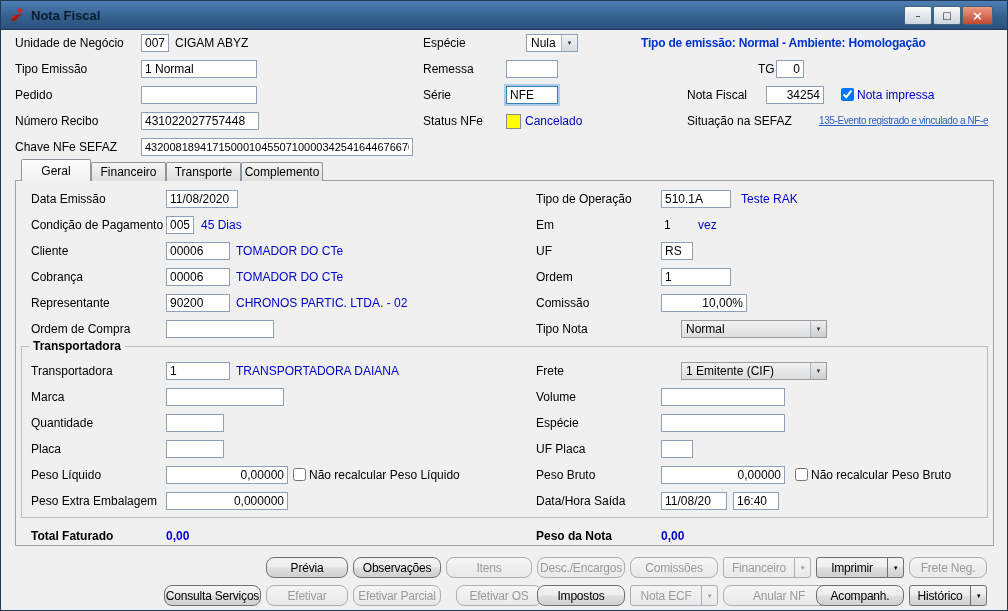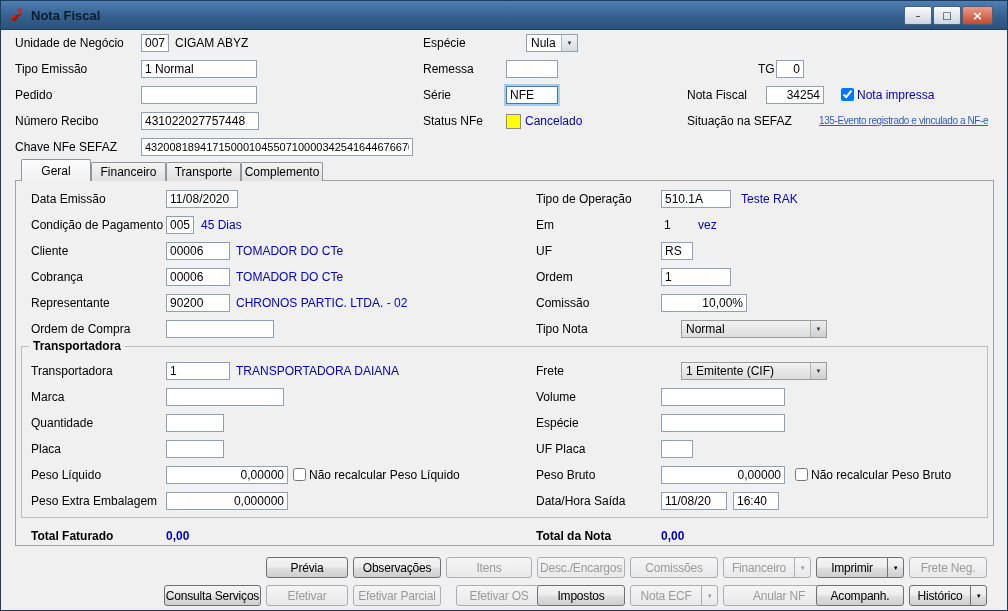--- a/index.html
+++ b/index.html
@@ -24,21 +24,21 @@
   .combo.gray{background:linear-gradient(#F2F2F2,#DCDCDC);border-color:#9C9C9C;}
   .combo.gray .carr{background:linear-gradient(#EDEDED,#CFCFCF);}
   .cb{position:absolute;width:13px;height:13px;margin:0;}
   .tab{position:absolute;top:161px;height:19px;line-height:18px;text-align:center;font-size:12px;border:1px solid #8E959C;border-bottom:none;border-radius:2px 2px 0 0;background:linear-gradient(#F4F4F4,#E0E0E0);box-sizing:border-box;z-index:2;}
   .tab.active{top:158px;height:22px;line-height:22px;background:linear-gradient(#FDFDFD,#F1F1F1);z-index:4;}
   .panel{position:absolute;left:14px;top:179px;width:979px;height:366px;border:1px solid #9DA3A8;background:#F0F0F0;box-sizing:border-box;}
   .groupbox{position:absolute;left:20px;top:345px;width:967px;height:172px;border:1px solid #BDBDBD;box-sizing:border-box;}
   .legend{position:absolute;left:28px;top:338px;height:14px;line-height:14px;background:#F0F0F0;padding:0 4px;font-weight:bold;font-size:12px;white-space:nowrap;}
   .status-square{position:absolute;width:13px;height:13px;background:#FFFF00;border:1px solid #8A8A8A;box-sizing:content-box;}
   .link{position:absolute;font-size:10px;letter-spacing:-0.4px;color:#2E5FC0;text-decoration:underline;white-space:nowrap;height:16px;line-height:16px;}
-  .btn{position:absolute;height:21px;border:1px solid #707070;border-radius:3px;background:linear-gradient(#F4F4F4 0%,#EDEDED 45%,#DEDEDE 55%,#CFCFCF 100%);font-family:"Liberation Sans",sans-serif;font-size:12px;letter-spacing:-0.2px;color:#000;padding:0;box-sizing:border-box;white-space:nowrap;overflow:hidden;}
+  .btn{position:absolute;height:21px;border:1px solid #707070;border-radius:8px;background:linear-gradient(#F4F4F4 0%,#EDEDED 45%,#DEDEDE 55%,#CFCFCF 100%);font-family:"Liberation Sans",sans-serif;font-size:12px;letter-spacing:-0.2px;color:#000;padding:0;box-sizing:border-box;white-space:nowrap;overflow:hidden;}
   .btn.dis{border-color:#A9AFB5;background:linear-gradient(#F5F5F5,#E9E9E9);color:#9A9A9A;}
   .btn.arrbtn{font-size:6px;}
   .rl{border-radius:3px 0 0 3px;}
   .rr{border-radius:0 3px 3px 0;}
 </style>
 </head>
 <body>
 
 <div class="window">
 
@@ -79,20 +79,21 @@
   <span class="lbl" style="left:422px;top:59px">Remessa</span>
   <input class="fld" style="left: 505px; top: 59px; width: 52px;" value="">
 
   <span class="lbl" style="left:422px;top:85px">Série</span>
   <input class="fld focused" style="left: 505px; top: 85px; width: 52px;" value="NFE">
 
   <span class="lbl" style="left:422px;top:111px">Status NFe</span>
   <span class="status-square" style="left:505px;top:113px"></span>
   <span class="lbl blue" style="left:524px;top:111px">Cancelado</span>
 
+  <span class="lbl hdrinfo" style="left:640px;top:33px">Tipo de emissão: Normal - Ambiente: Homologação</span>
 
   <span class="lbl" style="left:757px;top:59px">TG</span>
   <input class="fld num" style="left: 775px; top: 59px; width: 28px;" value="0">
 
   <span class="lbl" style="left:686px;top:85px">Nota Fiscal</span>
   <input class="fld num" style="left: 765px; top: 85px; width: 58px;" value="34254">
   <input type="checkbox" class="cb" style="left: 840px; top: 87px;" checked="checked">
   <span class="lbl blue" style="left:856px;top:85px">Nota impressa</span>
 
   <span class="lbl" style="left:686px;top:111px">Situação na SEFAZ</span>
@@ -193,21 +194,21 @@
   <input class="fld num" style="left: 660px; top: 465px; width: 124px;" value="0,00000">
   <input type="checkbox" class="cb" style="left: 794px; top: 467px;">
   <span class="lbl" style="left:810px;top:465px">Não recalcular Peso Bruto</span>
 
   <span class="lbl" style="left:535px;top:491px">Data/Hora Saída</span>
   <input class="fld" style="left: 660px; top: 491px; width: 66px;" value="11/08/20">
   <input class="fld" style="left: 732px; top: 491px; width: 46px;" value="16:40">
 
   <span class="lbl bold" style="left:30px;top:526px">Total Faturado</span>
   <span class="lbl bold blue" style="left:165px;top:526px">0,00</span>
-  <span class="lbl bold" style="left:535px;top:526px">Total da Nota</span>
+  <span class="lbl bold" style="left:535px;top:526px">Peso da Nota</span>
   <span class="lbl bold blue" style="left:660px;top:526px">0,00</span>
 
   <button class="btn" style="left:265px;top:556px;width:82px">Prévia</button>
   <button class="btn" style="left:352px;top:556px;width:88px">Observações</button>
   <button class="btn dis" style="left:445px;top:556px;width:86px">Itens</button>
   <button class="btn dis" style="left:536px;top:556px;width:88px">Desc./Encargos</button>
   <button class="btn dis" style="left:629px;top:556px;width:88px">Comissões</button>
   <button class="btn dis rl" style="left:722px;top:556px;width:72px">Financeiro</button>
   <button class="btn dis arrbtn rr" style="left:793px;top:556px;width:17px">▼</button>
   <button class="btn rl" style="left:815px;top:556px;width:72px">Imprimir</button>

